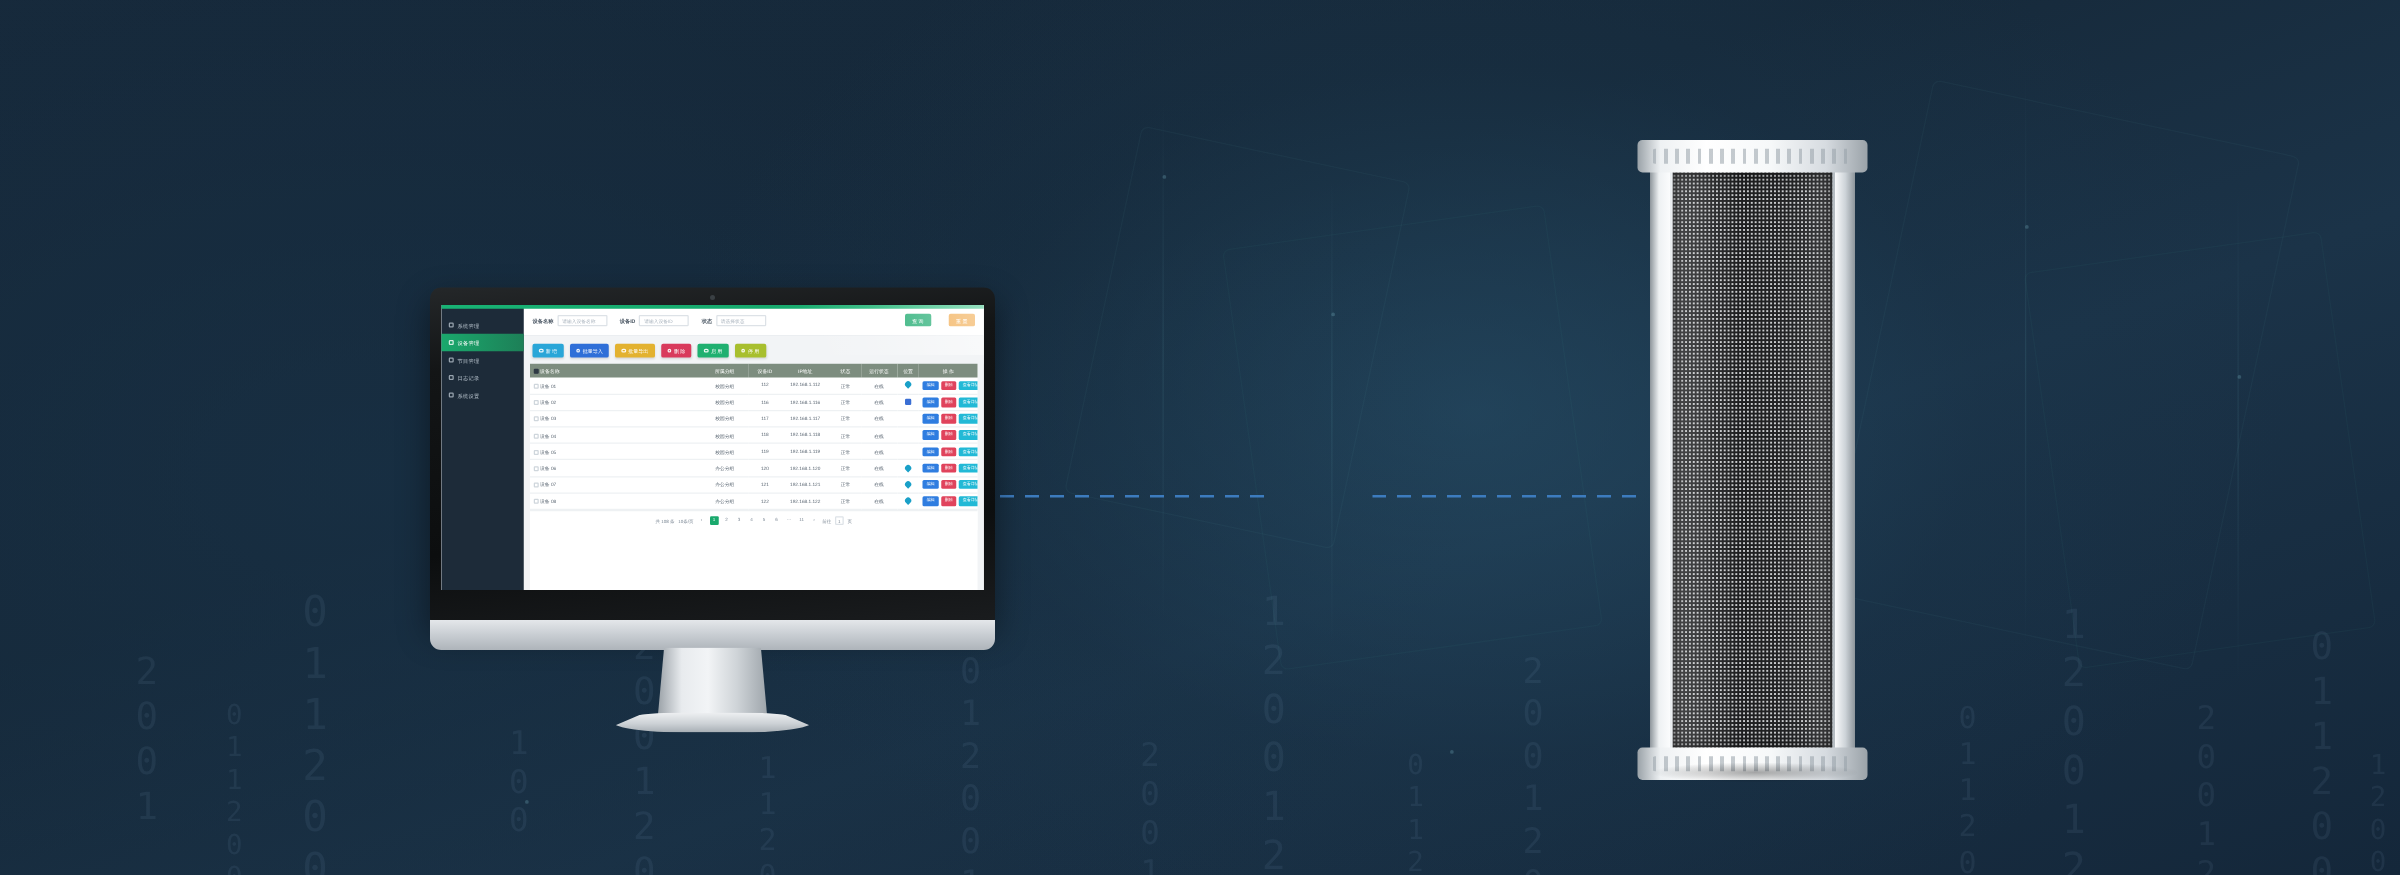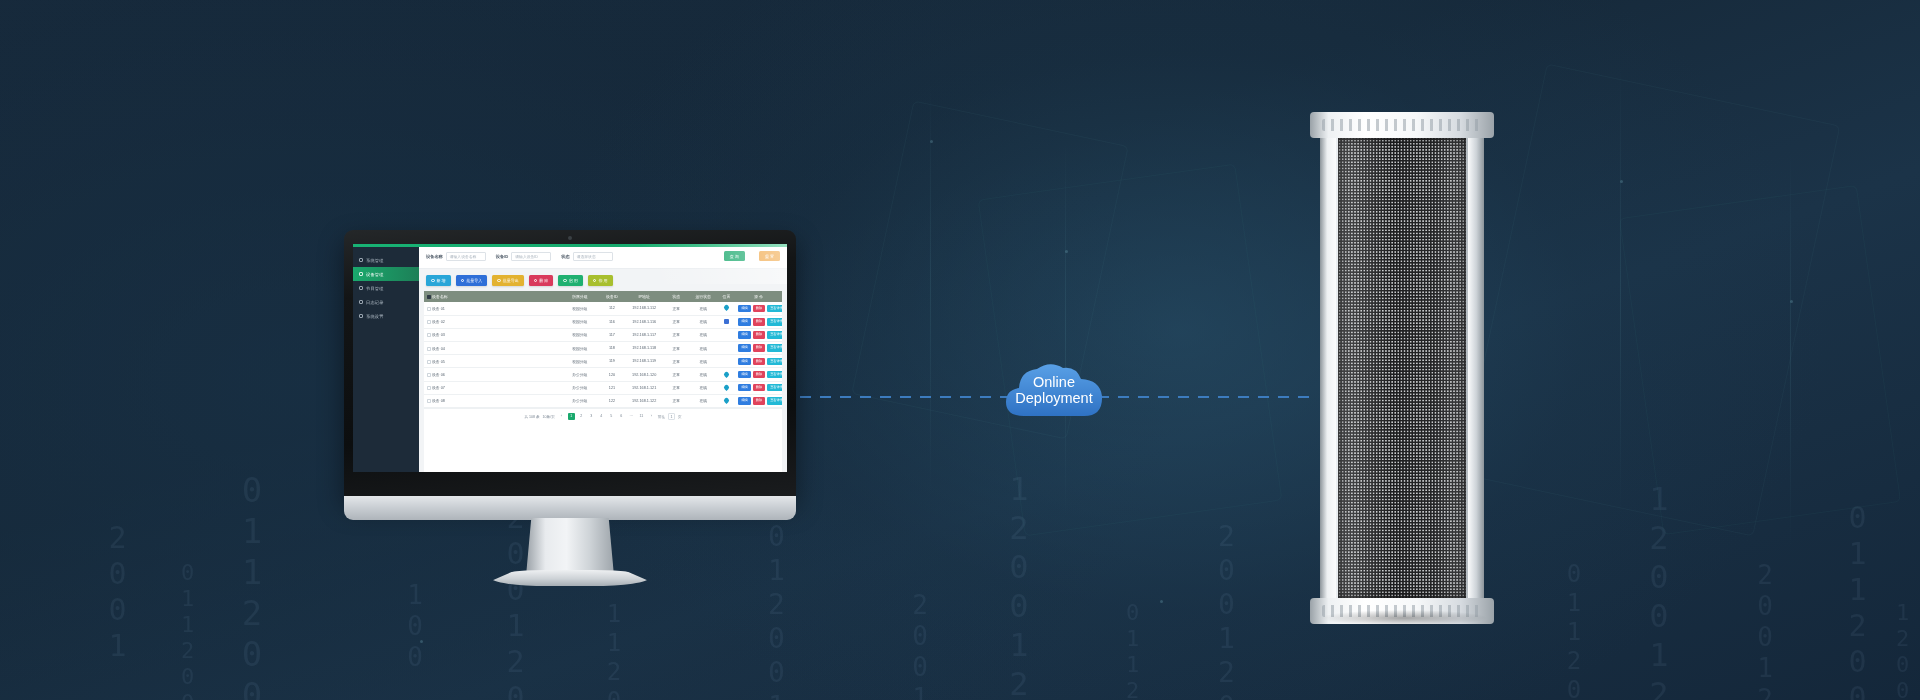--- a/index.html
+++ b/index.html
@@ -638,35 +638,20 @@
           </div>
         </div>
         <div class="mon-glare"></div>
       </div>
     </div>
     <div class="mon-chin"></div>
     <div class="mon-neck"></div>
     <div class="mon-base"></div>
   </div>
 
-  <div id="cloud">
-    <svg width="108" height="64" viewBox="0 0 108 64" style="position:absolute; inset:0;">
-      <defs>
-        <linearGradient id="cg" x1="0" y1="0" x2="0" y2="1">
-          <stop offset="0%" stop-color="#59a0e6"></stop>
-          <stop offset="100%" stop-color="#2f72c4"></stop>
-        </linearGradient>
-      </defs>
-      <path d="M24 58 Q6 58 6 44 Q6 32 19 30 Q20 13 37 11 Q50 2 63 10 Q76 8 81 21 Q100 22 102 38 Q103 58 84 58 Z" fill="url(#cg)"></path>
-    </svg>
-    <div class="cloud-text">
-      <span>Online</span>
-      <span>Deployment</span>
-    </div>
-  </div>
 
   <div id="speaker">
     <div class="sp-body"></div>
     <div class="sp-edge l"></div>
     <div class="sp-edge r"></div>
     <div class="sp-grille"></div>
     <div class="sp-cap top"></div>
     <div class="sp-cap bot"></div>
     <div class="sp-shadow"></div>
   </div>

